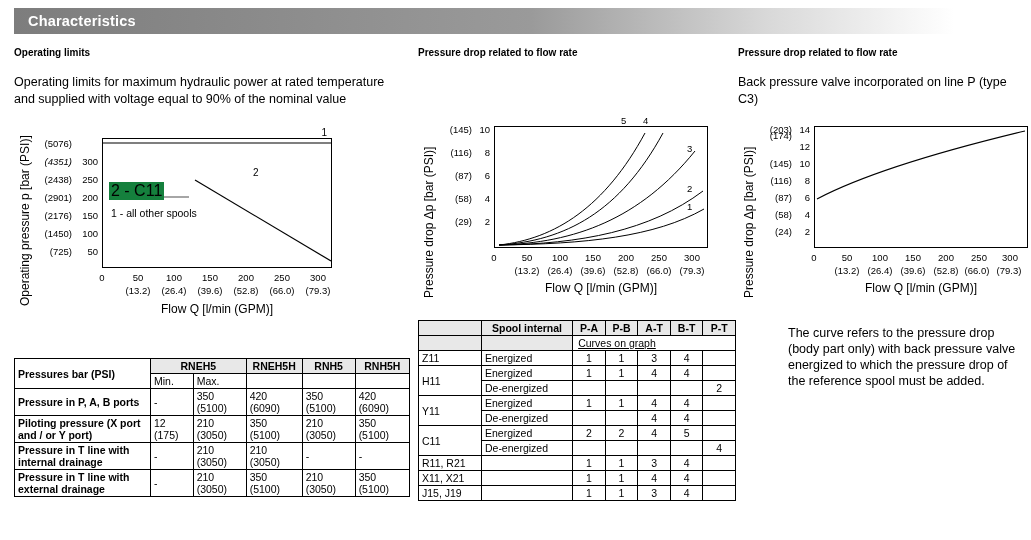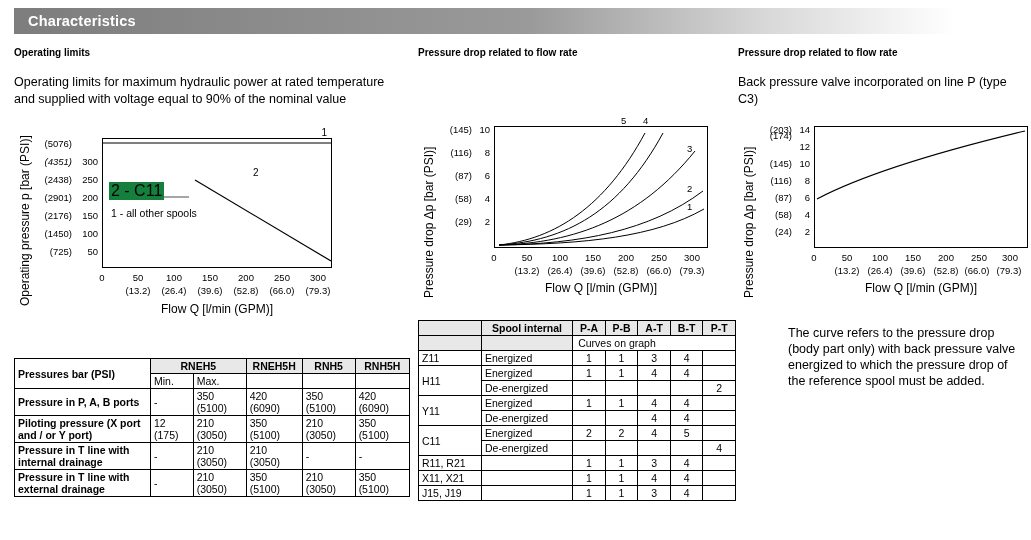--- a/index.html
+++ b/index.html
@@ -272,21 +272,21 @@
     <td class="hdr" style="width:84px;">Spool internal</td>
     <td class="hdr" style="width:30px;">P-A</td>
     <td class="hdr" style="width:30px;">P-B</td>
     <td class="hdr" style="width:30px;">A-T</td>
     <td class="hdr" style="width:30px;">B-T</td>
     <td class="hdr" style="width:30px;">P-T</td>
   </tr>
   <tr>
     <td class="hdr"></td>
         <td class="hdr"></td>
-    <td class="cc" colspan="5" style="text-align:left; padding-left:5px;">Curves on graph</td>
+    <td class="cc" colspan="5" style="text-align:left; padding-left:5px;text-decoration:underline;">Curves on graph</td>
   </tr>
 
   <tr>
     <td class="lft">Z11</td>
     <td class="lft">Energized</td>
     <td class="cc">1</td>
     <td class="cc">1</td>
     <td class="cc">3</td>
     <td class="cc">4</td>
     <td class="cc"></td>

